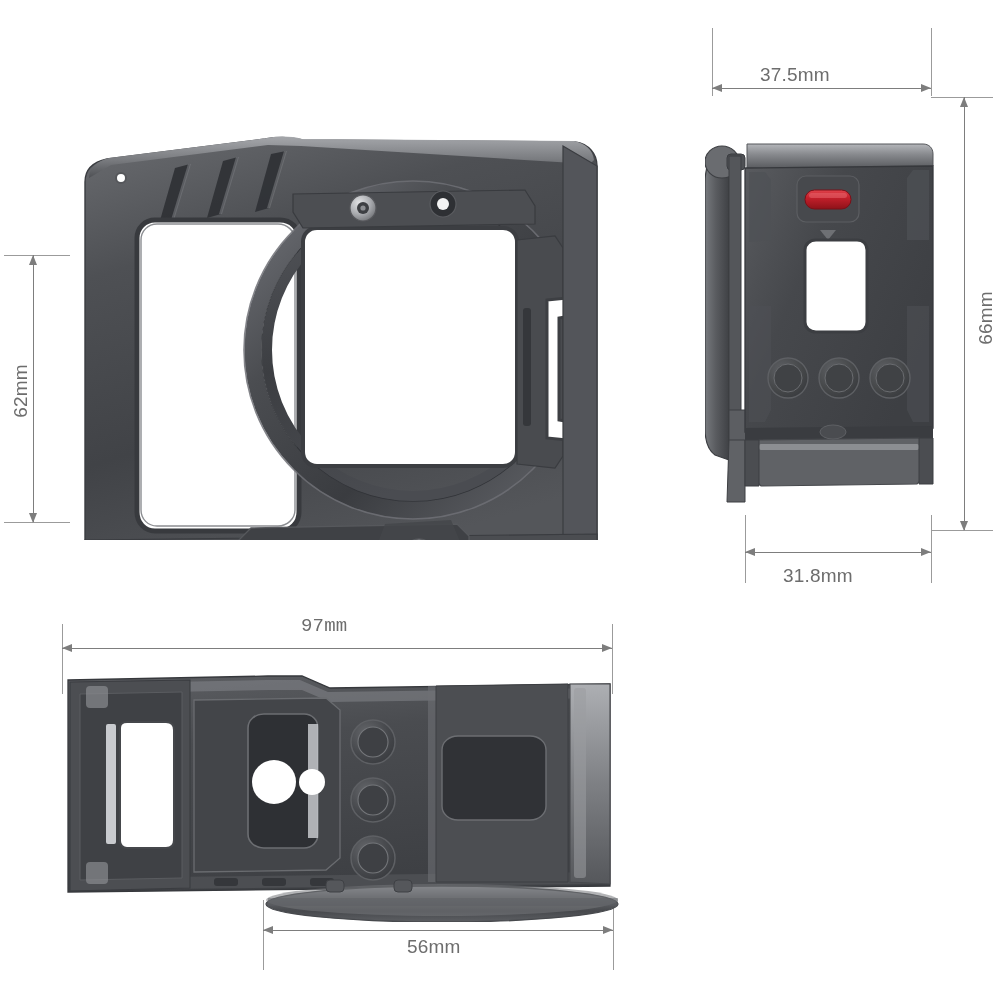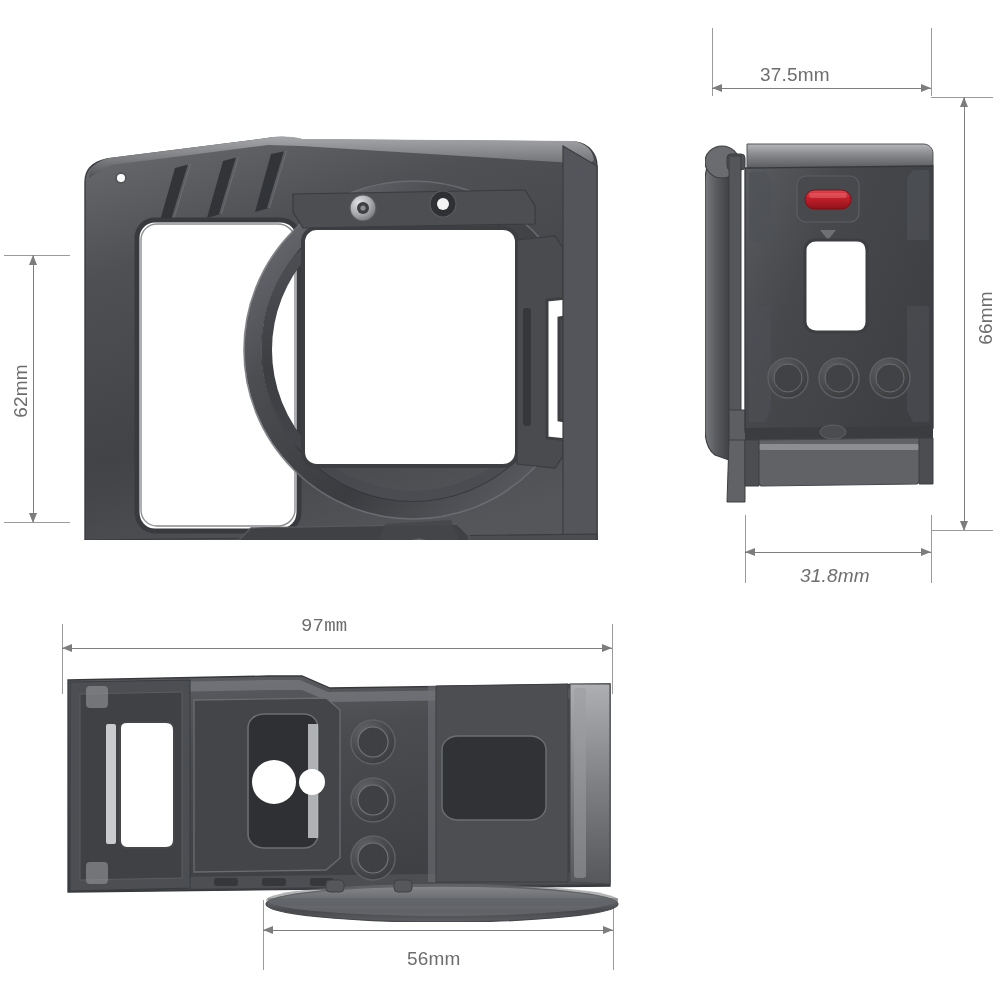--- a/index.html
+++ b/index.html
@@ -192,21 +192,21 @@
     <div class="dim-line-v" style="left:314px; top:77px; height:433px;"></div>
     <div class="arw arw-u" style="left:310px; top:77px;"></div>
     <div class="arw arw-d" style="left:310px; top:501px;"></div>
     <div class="dim-label vertical" style="left:301px; top:287px; width:70px; text-align:center;">66mm</div>
 
     <div class="ext-line ext-v" style="left:95px; top:495px; width:1px; height:68px;"></div>
     <div class="ext-line ext-v" style="left:281px; top:495px; width:1px; height:68px;"></div>
     <div class="dim-line-h" style="left:95px; top:532px; width:186px;"></div>
     <div class="arw arw-l" style="left:95px; top:528px;"></div>
     <div class="arw arw-r" style="left:271px; top:528px;"></div>
-    <div class="dim-label" style="left:150px; top:545px;font-style:italic;">31.8mm</div>
+    <div class="dim-label" style="left:133px; top:545px;">31.8mm</div>
 
     <svg width="240" height="420" viewBox="0 0 240 420" style="position:absolute; left:55px; top:90px;">
       <defs>
         <linearGradient id="svBody" x1="0" y1="0" x2="1" y2="0.6">
           <stop offset="0%" stop-color="#595b5f"></stop>
           <stop offset="40%" stop-color="#46484c"></stop>
           <stop offset="100%" stop-color="#3d3f43"></stop>
         </linearGradient>
         <linearGradient id="svTopRail" x1="0" y1="0" x2="0" y2="1">
           <stop offset="0%" stop-color="#b4b6ba"></stop>
@@ -279,21 +279,21 @@
     <div class="dim-line-h" style="left:32px; top:48px; width:550px;"></div>
     <div class="arw arw-l" style="left:32px; top:44px;"></div>
     <div class="arw arw-r" style="left:572px; top:44px;"></div>
     <div class="dim-label" style="left:271px; top:15px;font-family:Liberation Mono, monospace;">97mm</div>
 
     <div class="ext-line ext-v" style="left:233px; top:300px; width:1px; height:70px;"></div>
     <div class="ext-line ext-v" style="left:583px; top:300px; width:1px; height:70px;"></div>
     <div class="dim-line-h" style="left:233px; top:330px; width:350px;"></div>
     <div class="arw arw-l" style="left:233px; top:326px;"></div>
     <div class="arw arw-r" style="left:573px; top:326px;"></div>
-    <div class="dim-label" style="left:377px; top:348px;">56mm</div>
+    <div class="dim-label" style="left:377px; top:336px;">56mm</div>
 
     <svg width="580" height="250" viewBox="0 0 580 250" style="position:absolute; left:32px; top:72px;">
       <defs>
         <linearGradient id="bvBody" x1="0" y1="0" x2="0.25" y2="1">
           <stop offset="0%" stop-color="#5d5f63"></stop>
           <stop offset="35%" stop-color="#4a4c50"></stop>
           <stop offset="100%" stop-color="#3e4044"></stop>
         </linearGradient>
         <linearGradient id="bvEdge" x1="0" y1="0" x2="0" y2="1">
           <stop offset="0%" stop-color="#adafb3"></stop>

